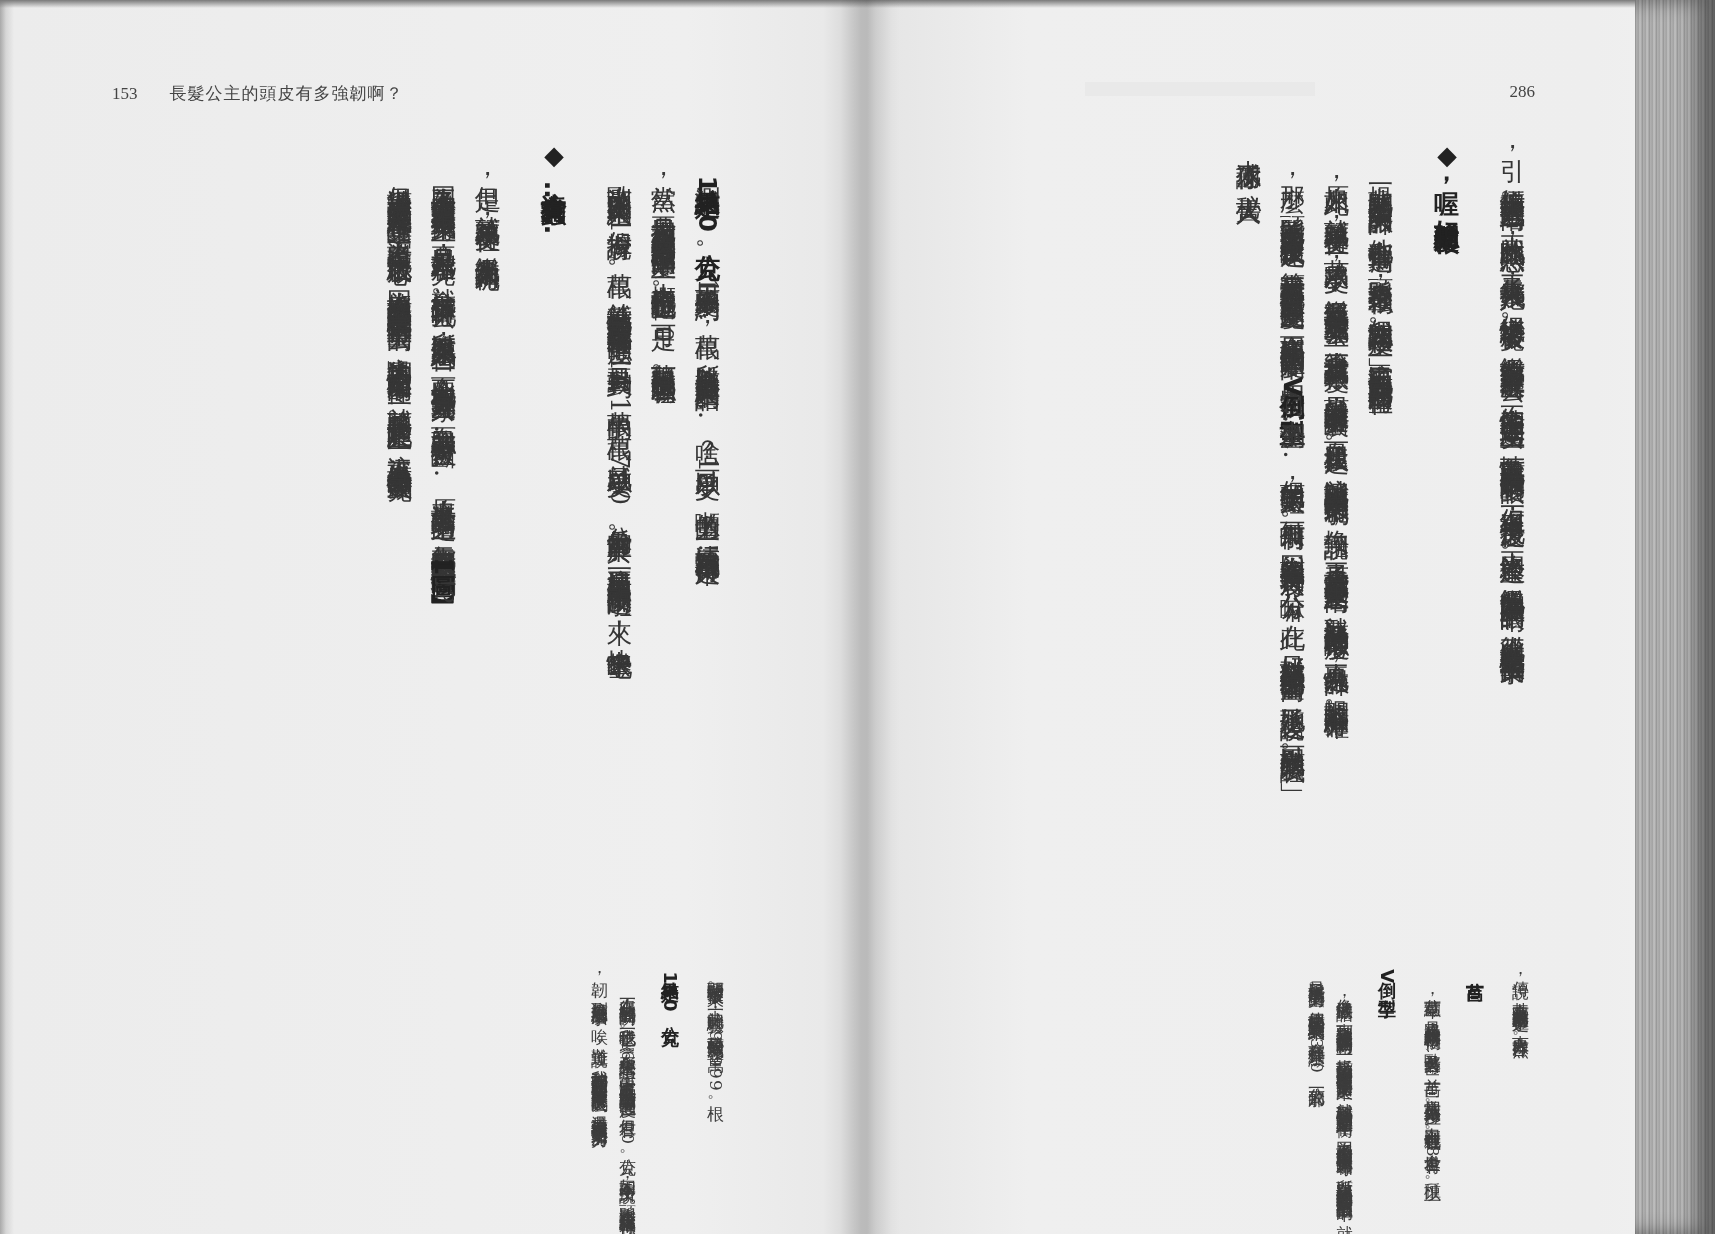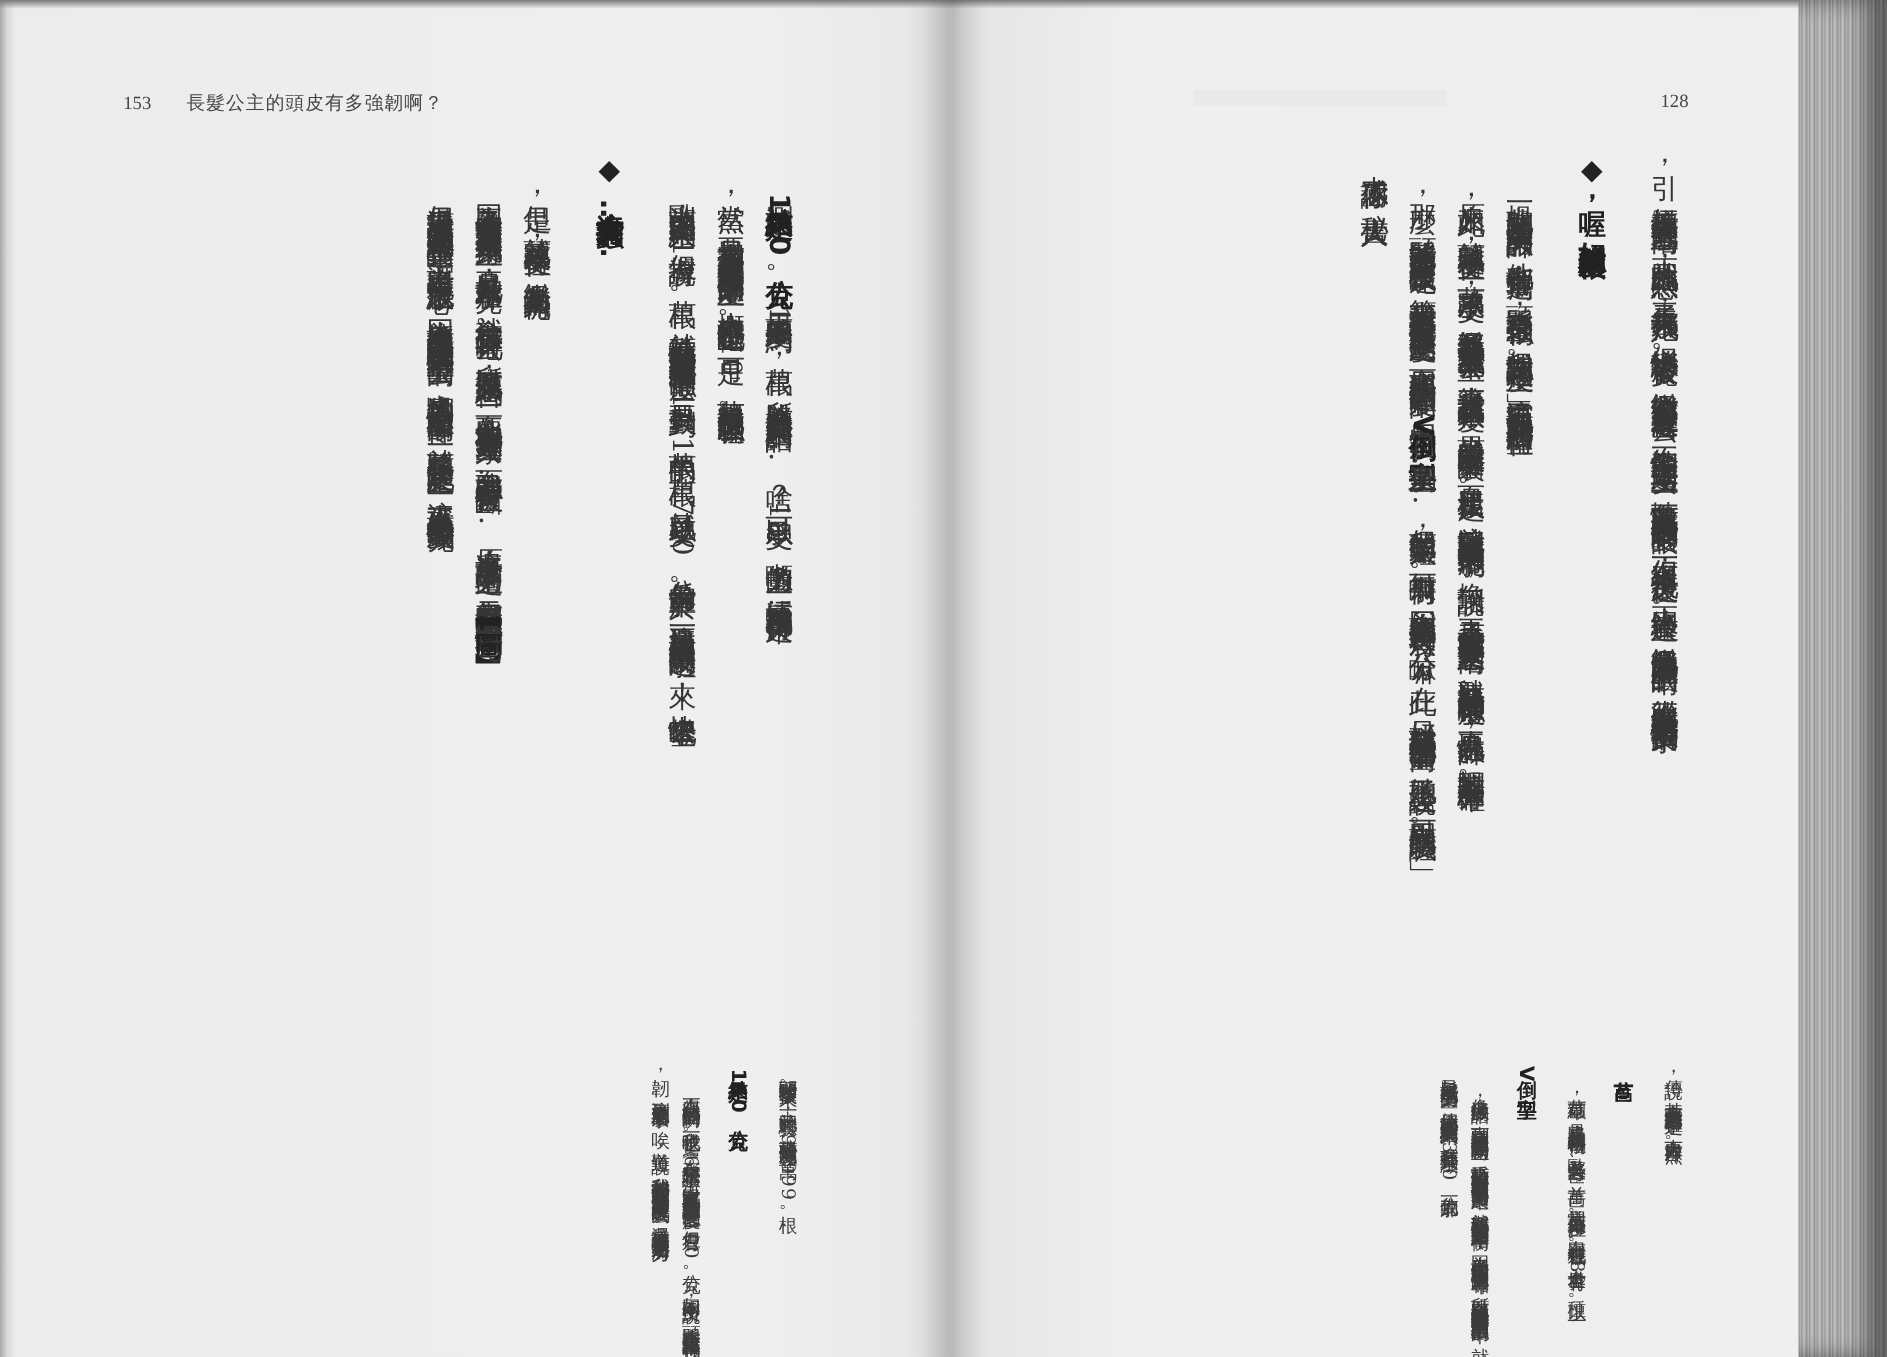--- a/index.html
+++ b/index.html
@@ -93,21 +93,21 @@
     <div class="notes-block" id="left-notes">
         <p class="">瞬間頭髮被拔了下來。由於此一實驗，秘書的頭髮減為9萬9999根。</p>
         <p class="note-title">結果是150公克</p>
         <p class="indent">在得出此一數值的瞬間，我也吃了一驚。在《空想科學讀本6》中研究「鼻毛真拳」時測試過筆者頭髮的強度，但只有100公克。如同本文中所說，頭髮本身應該比髮根來得強韌，這到底是怎麼回事？唉，難道說，我和秘書之間在頭髮與頭皮的健康程度差異這麼大嗎!?還是說要掌握頭髮必須更加努力!?</p>
       </div>
   </div>
 
   <div class="page page-right">
     <div class="faded-head"></div>
     <div class="running-head">
-      <span>128</span>
+      <span>286</span>
     </div>
     <div class="main-block" id="right-main">
         <p class=""><span>引，便模仿女巫的方式登上高塔。兩人就此陷入熱戀，王子每天都來找她，但戀情終於被發覺了。樂佩被迫剪下頭髮並被趕了出去，不知情的王子登上高塔遇上女巫，情急而跳下高塔時被荊棘刺瞎了雙眼。但在經過一番流浪之後，兩人終於重逢。樂佩的眼淚治好了王子的眼睛，從此兩人在城堡中過著幸福快樂的日子。</span></p>
         <p class="heading">◆喔，好強韌的髮根！</p>
         <p class="indent"><span>提出此一問題的是某高中的英語教師。他在郵件中寫道：「頭髮本身是很強韌，但我認為問題在頭皮上。」這寫出了他對於解決此一問題的展望何在。</span></p>
         <p class="indent"><span>原來如此，就算頭髮承受得住，萬一頭皮承受不了，樂佩就要從長髮公主變成禿頭公主了。筆者我試著拔了一根頭髮，果然頭髮並沒有從中斷裂，而是連根拔起。這就證明髮根比頭髮本身來得脆弱。換句話說，王子是否真的能抓著那束長髮爬上高塔，就取決於樂佩的髮根強度啦。真不愧是教師，提問的著眼點十分準確。</span></p>
         <p class="indent"><span>那麼，頭髮能承受多大的力量而不被連根拔起呢？筆者我本想對著鏡子一面揪住自己一根頭髮的髮尾，一面用彈簧秤的鉤子鉤住頭髮中間，用力將它拉成</span><span class="bold">倒V字型</span><span>來測量……但我的頭髮太短了，無可奈何啊。因為我的頭髮平均長度只有3公分嘛。在此，只好找空想科學研究所的秘書商量了，她聽了之後說：「可以用我的頭髮試喔。」</span></p>
         <p class=""><span>太感謝你了！秘書大人！</span></p>
       </div>
     <div class="notes-block" id="right-notes">

